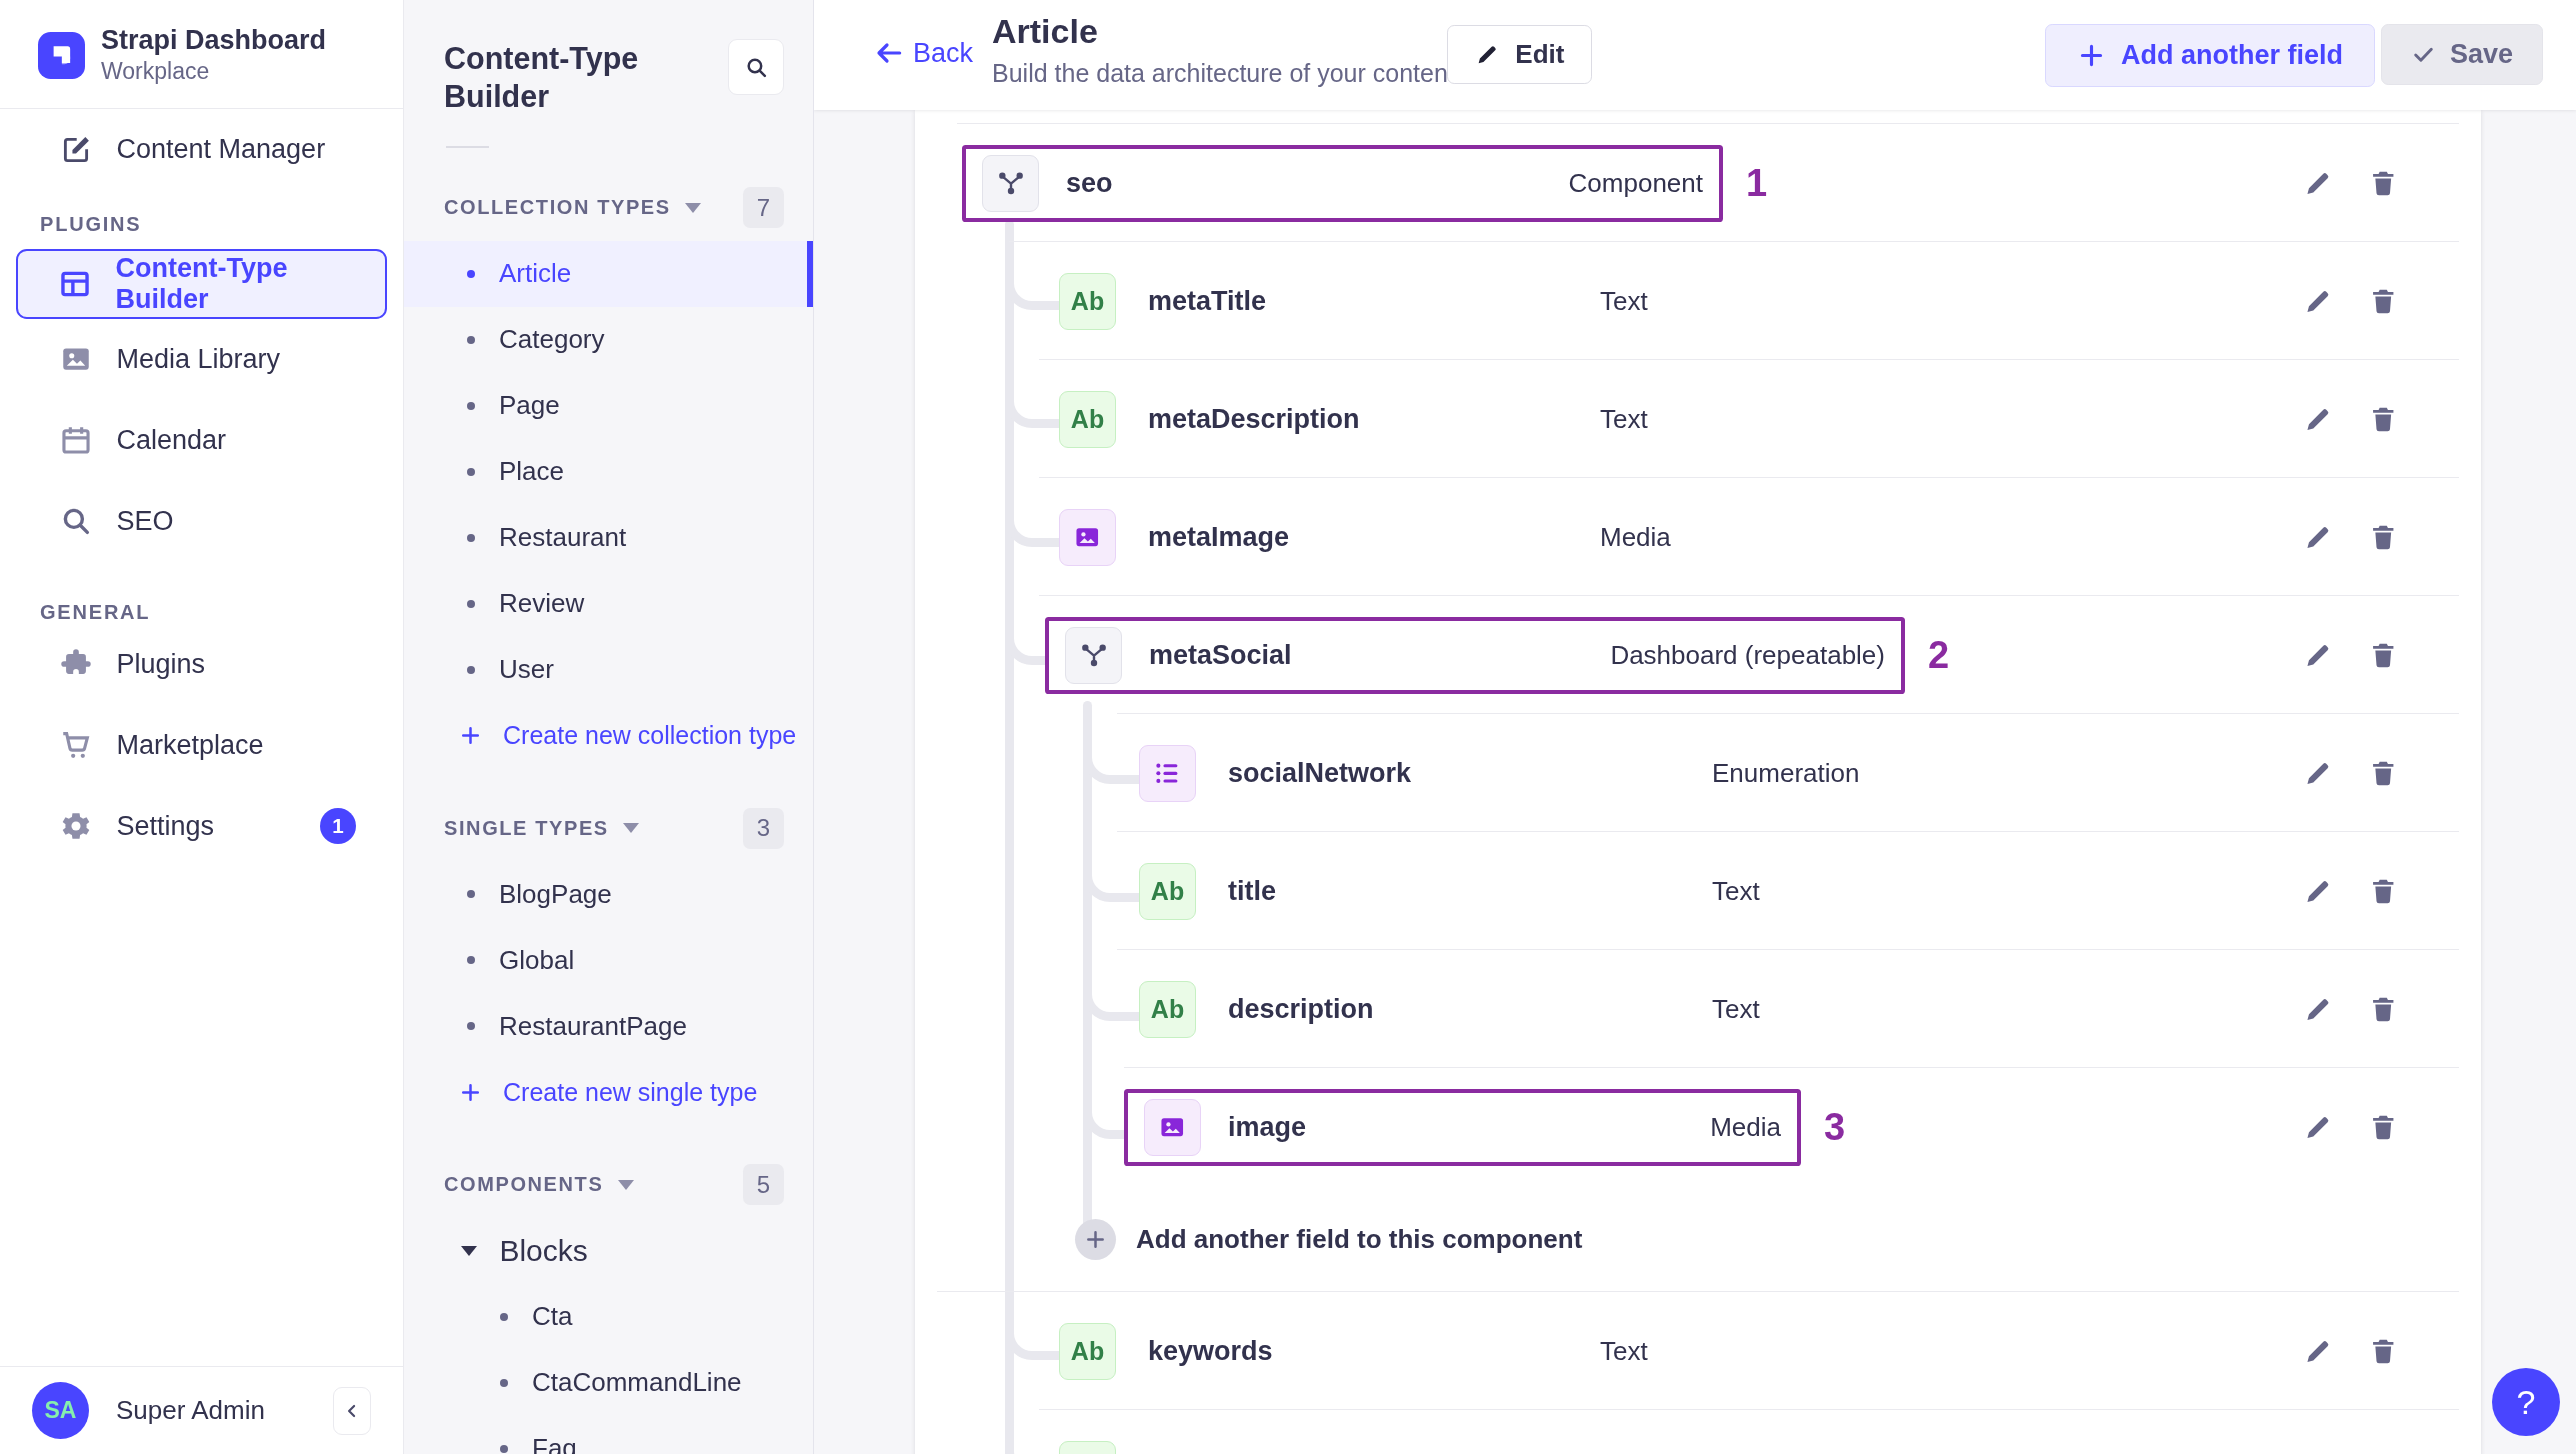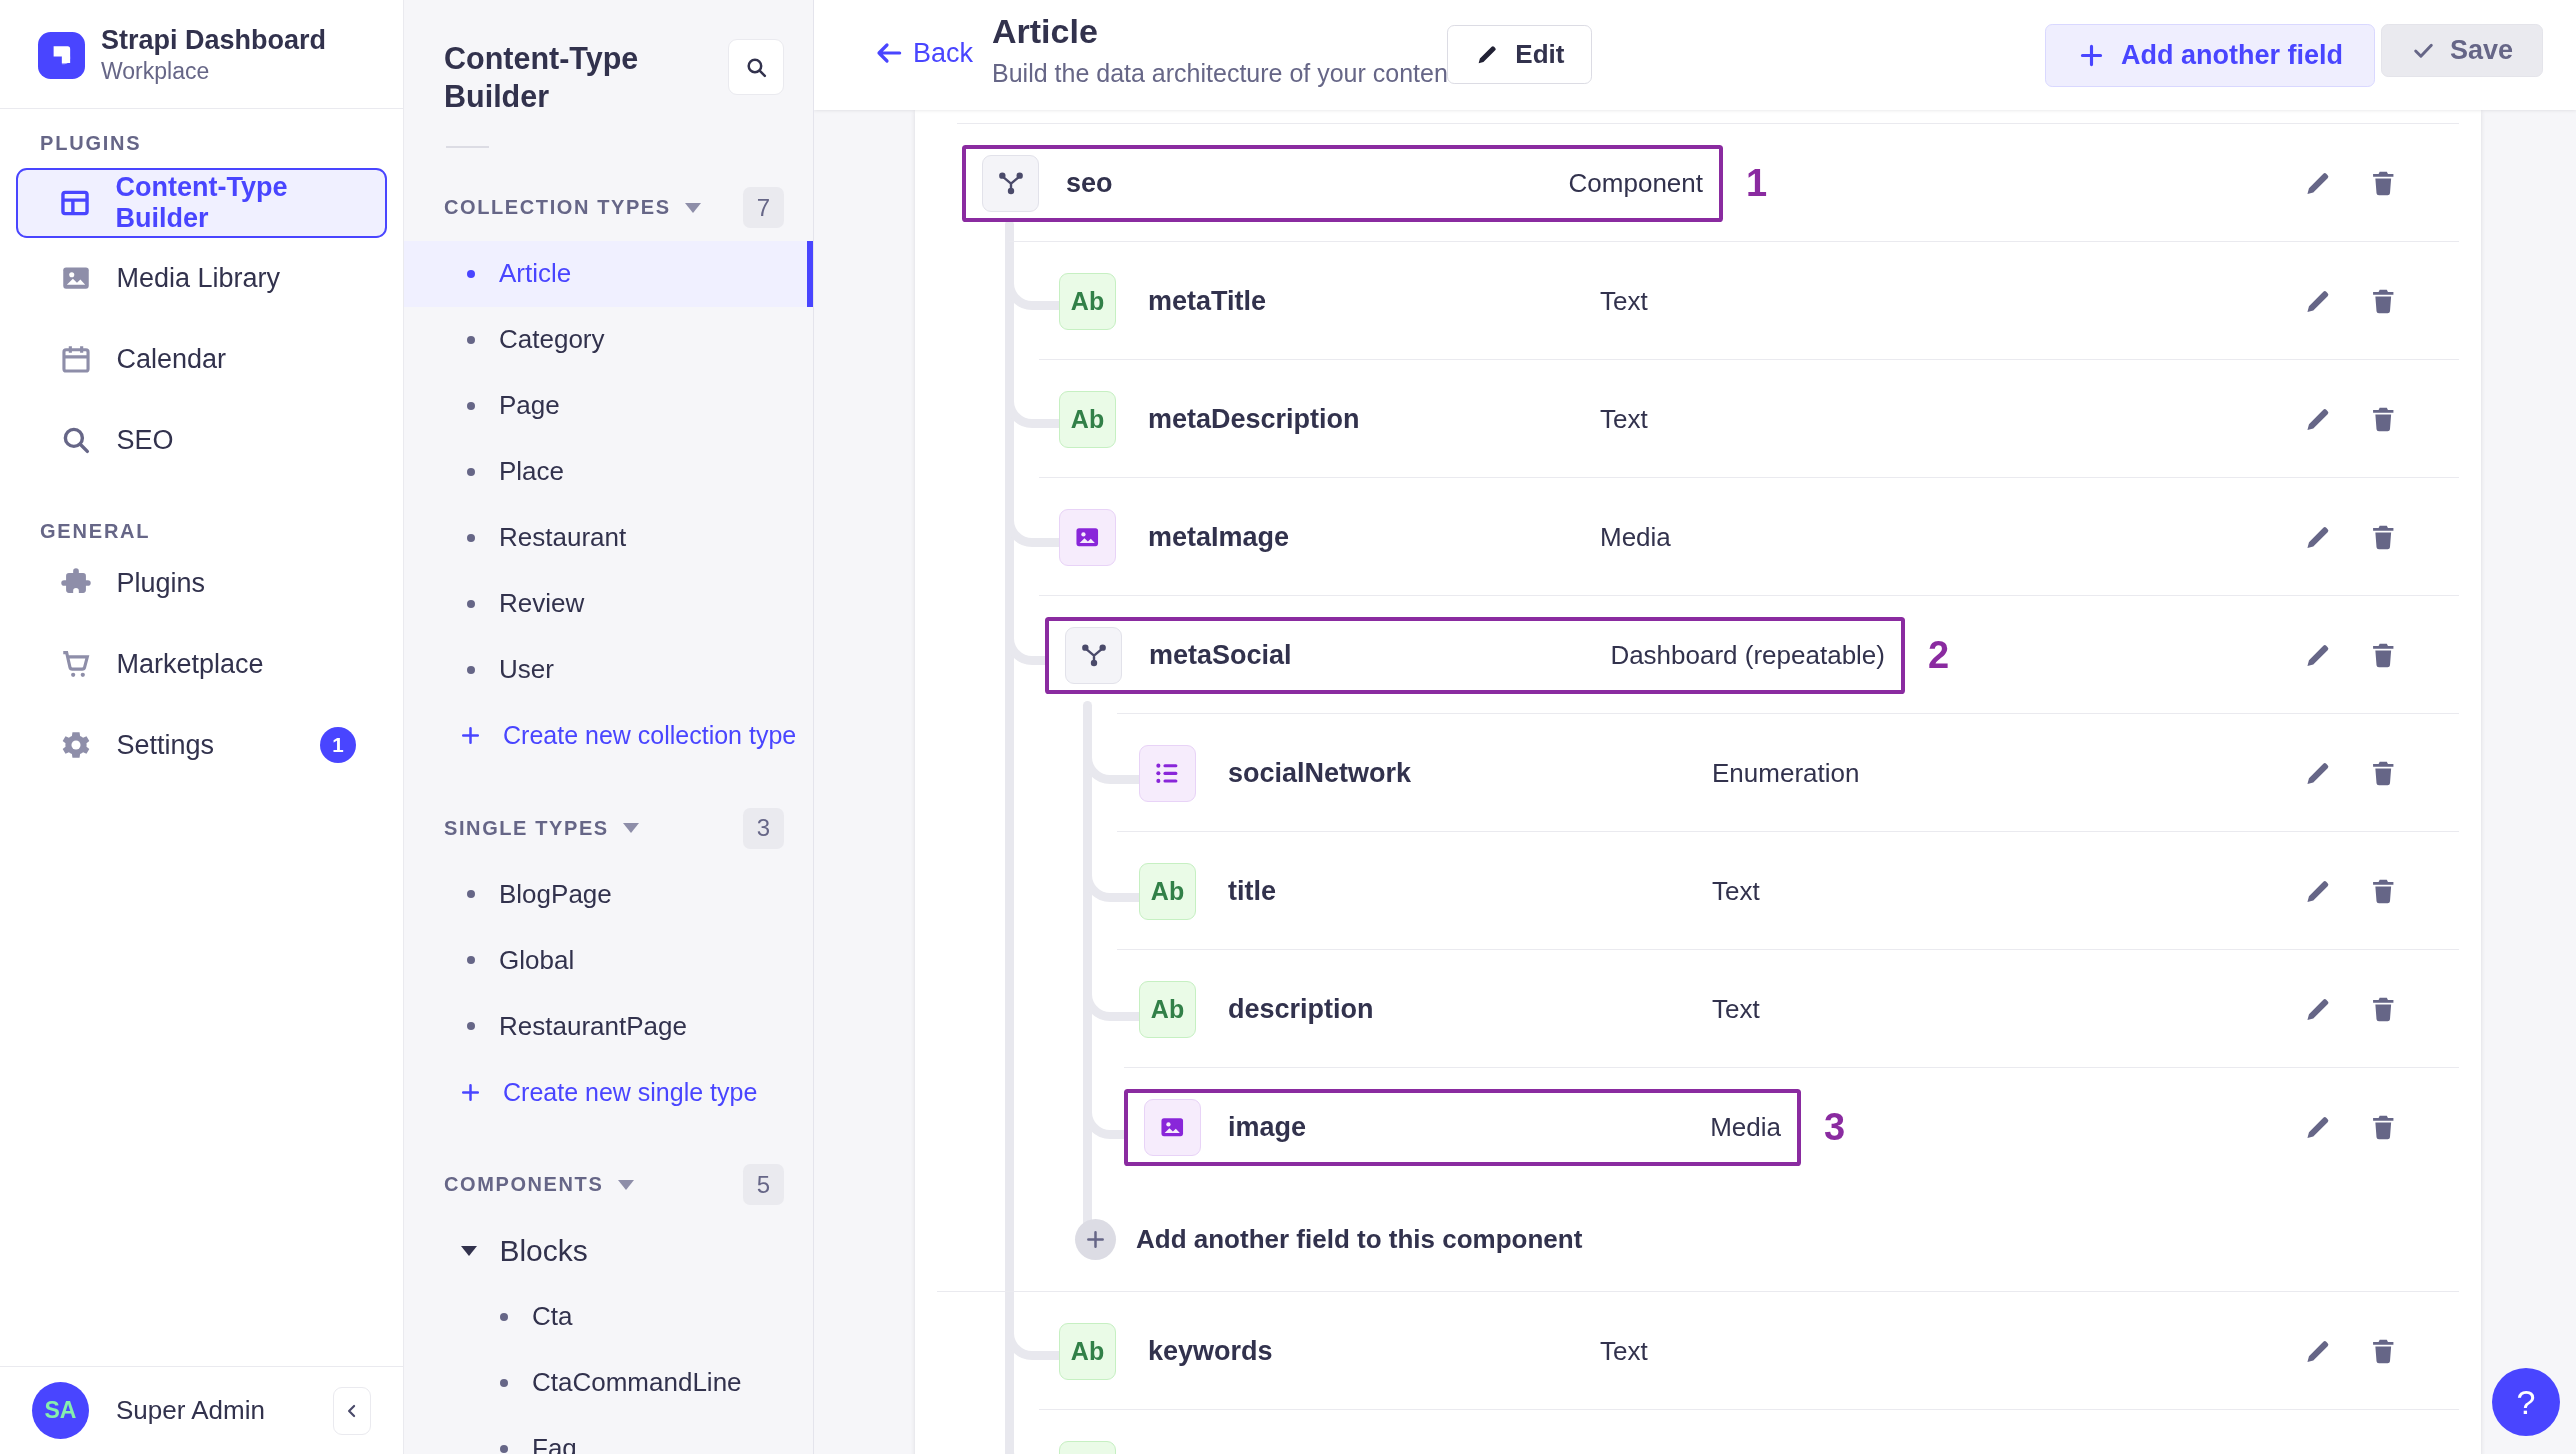--- a/index.html
+++ b/index.html
@@ -46,21 +46,21 @@
   
   .main{flex:1;position:relative;overflow:hidden}
   .mheader{position:absolute;top:0;left:0;right:0;height:110px;background:#fff;z-index:3;box-shadow:0 0.9px 3.6px rgba(33,33,52,.12)}
   .back{position:absolute;left:59px;top:37px;display:flex;align-items:center;gap:8px;color:#4945ff;font-size:27px;font-weight:500;text-decoration:none;cursor:pointer}
   .ttl{position:absolute;left:178px;top:11.7px}
   .ttl h1{font-size:34px;font-weight:700;color:#32324d}
   .ttl p{font-size:25px;color:#666687;margin-top:8px}
   .edit-btn{position:absolute;left:633px;top:25px;height:59px;padding:0 27px;background:#fff;border:1.8px solid #dcdce4;border-radius:7.2px;display:flex;align-items:center;gap:15.3px;font-size:26px;font-weight:600;color:#32324d;cursor:pointer}
   .hdr-actions{position:absolute;right:33px;top:24px;display:flex;gap:6px}
   .add-btn{height:63px;padding:0 30.5px;background:#efeefe;border:1.8px solid #d9d8ff;border-radius:7.2px;color:#4945ff;font-size:27px;font-weight:600;display:flex;align-items:center;gap:15.3px;cursor:pointer}
-  .save-btn{height:53px;padding:0 29px;background:#eaeaef;border:1.8px solid #e4e4ea;border-radius:7.2px;color:#666687;font-size:27px;font-weight:600;display:flex;align-items:center;gap:14.4px;cursor:pointer}
+  .save-btn{height:61px;padding:0 29px;background:#eaeaef;border:1.8px solid #e4e4ea;border-radius:7.2px;color:#666687;font-size:27px;font-weight:600;display:flex;align-items:center;gap:14.4px;cursor:pointer}
 
   .card{position:absolute;left:101px;top:110px;width:1566px;height:1454px;background:#fff;box-shadow:0 0.9px 4.5px rgba(33,33,52,.12);z-index:1}
   .tree{position:absolute;inset:0;z-index:0;pointer-events:none}
   .vbar{position:absolute;width:9px;border-radius:5.4px;background:#e8e8ee}
   .elb{position:absolute;border-left:9px solid #e8e8ee;border-bottom:9px solid #e8e8ee;border-bottom-left-radius:27px;height:58px}
   .stub{height:14.4px;position:relative}
   .dtop{position:absolute;bottom:0;left:42px;right:22.4px;height:1.8px;background:#eaeaef}
   .frow{height:118px;display:flex;align-items:center;position:relative;z-index:1}
   .divider{position:absolute;bottom:0;height:1.8px;background:#eaeaef;right:22.4px}
   .d0{left:94px}.d1{left:124px}.d2{left:202px}.d2b{left:209px}.dfull{left:22.4px}
@@ -100,20 +100,29 @@
             <path d="M12.5 13H19v1.5a4.5 4.5 0 0 1-4.5 4.5h-2z" fill="#fff" opacity=".55"></path>
             <path d="M6 5h2v6.5H6z" fill="#fff" opacity=".0"></path>
           </svg>
       </span>
       <span>
         <div class="brand-name">Strapi Dashboard</div>
         <div class="brand-sub">Workplace</div>
       </span>
     </div>
 
+    <div class="nav-item">
+      <span class="ni">
+        <svg width="34" height="34" viewBox="0 0 24 24" fill="none" stroke="#4a4a6a" stroke-width="2">
+            <path d="M12.5 4.5H6a1.5 1.5 0 0 0-1.5 1.5v12A1.5 1.5 0 0 0 6 19.5h12a1.5 1.5 0 0 0 1.5-1.5v-6.5"></path>
+            <path d="M18.6 2.9l2.5 2.5L12 14.5H9.5V12z" fill="#4a4a6a" stroke="none"></path>
+          </svg>
+      </span>
+      <span>Content Manager</span>
+    </div>
 
     <div class="sec-label">PLUGINS</div>
 
     <div class="ctb-pill">
       <span class="ni">
         <svg width="34" height="34" viewBox="0 0 24 24" fill="none" stroke="#4945ff" stroke-width="2.4">
             <rect x="3.5" y="4.5" width="17" height="15" rx="1.5"></rect>
             <path d="M3.5 10h17M10.5 10v9.5"></path>
           </svg>
       </span>

